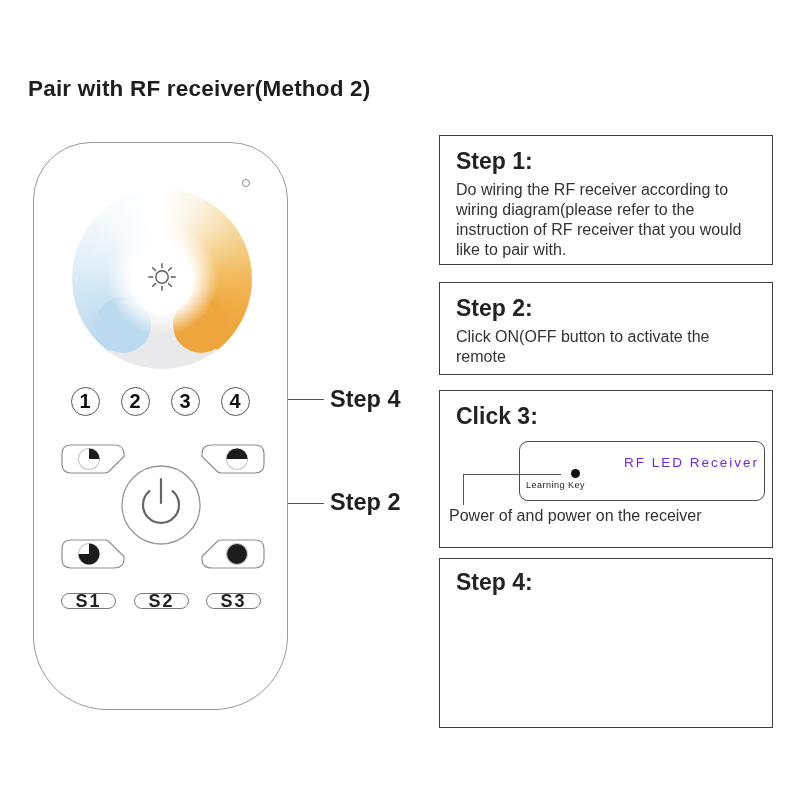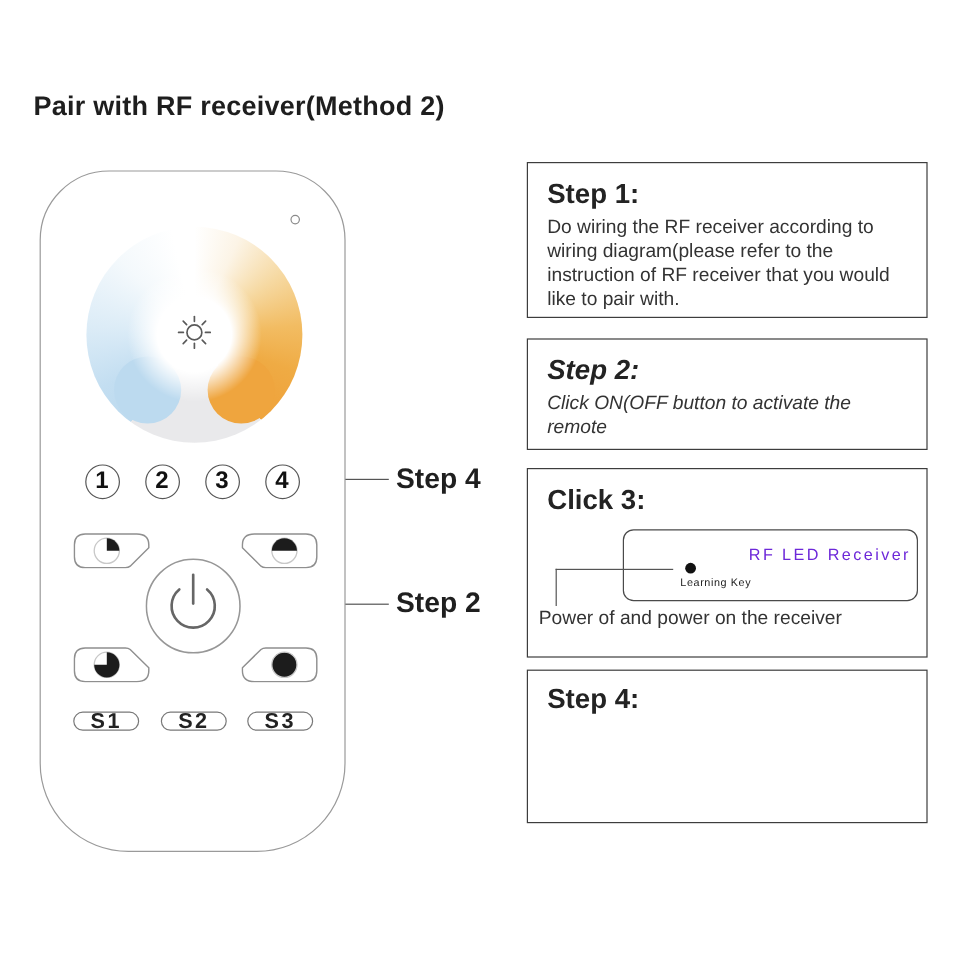--- a/index.html
+++ b/index.html
@@ -63,39 +63,39 @@
 
   
   .step-box {
     position:absolute; left:439px; width:334px;
     border:1.3px solid #3d3d3d; background:#fff;
     padding:12px 14px 0 16px;
   }
   .step-heading { font-size:23px; font-weight:700; color:#232323; line-height:1.15; margin-bottom:6px; }
   .step-body { font-size:16px; line-height:1.24; color:#333; }
   #box1 { top:135px; height:130px; }
-  #box2 { top:282px; height:93px;font-style:italic; }
+  #box2 { top:282px; height:93px; }
   #box3 { top:390px; height:158px; padding:12px 14px 0 16px; }
-  #box4 { top:558px; height:128px; padding-top:10px; }
+  #box4 { top:558px; height:170px; padding-top:10px; }
 
   
   .receiver-box {
     position:absolute; left:79px; top:50px; width:246px; height:60px;
     border:1.3px solid #4a4a4a; border-radius:9px; background:#fff;
   }
   .receiver-label {
     position:absolute; left:184px; top:64px;
     font-size:13.5px; letter-spacing:2px; color:#6d28d9; white-space:nowrap;
   }
   .learning-dot {
     position:absolute; left:131px; top:78px; width:9px; height:9px;
     background:#111; border-radius:50%;
   }
   .learning-label {
-    position:absolute; left:86px; top:89px; width:100px; text-align:right;
+    position:absolute; left:86px; top:89px; width:100px; text-align:left;
     font-size:9px; letter-spacing:.5px; color:#222;
   }
   .elbow {
     position:absolute; left:23px; top:83px; width:98px; height:31px;
     border-left:1.2px solid #555; border-top:1.2px solid #555;
   }
   .step3-caption { position:absolute; left:9px; top:116px; width:320px; font-size:16px; color:#333; }
 </style>
 </head>
 <body>

